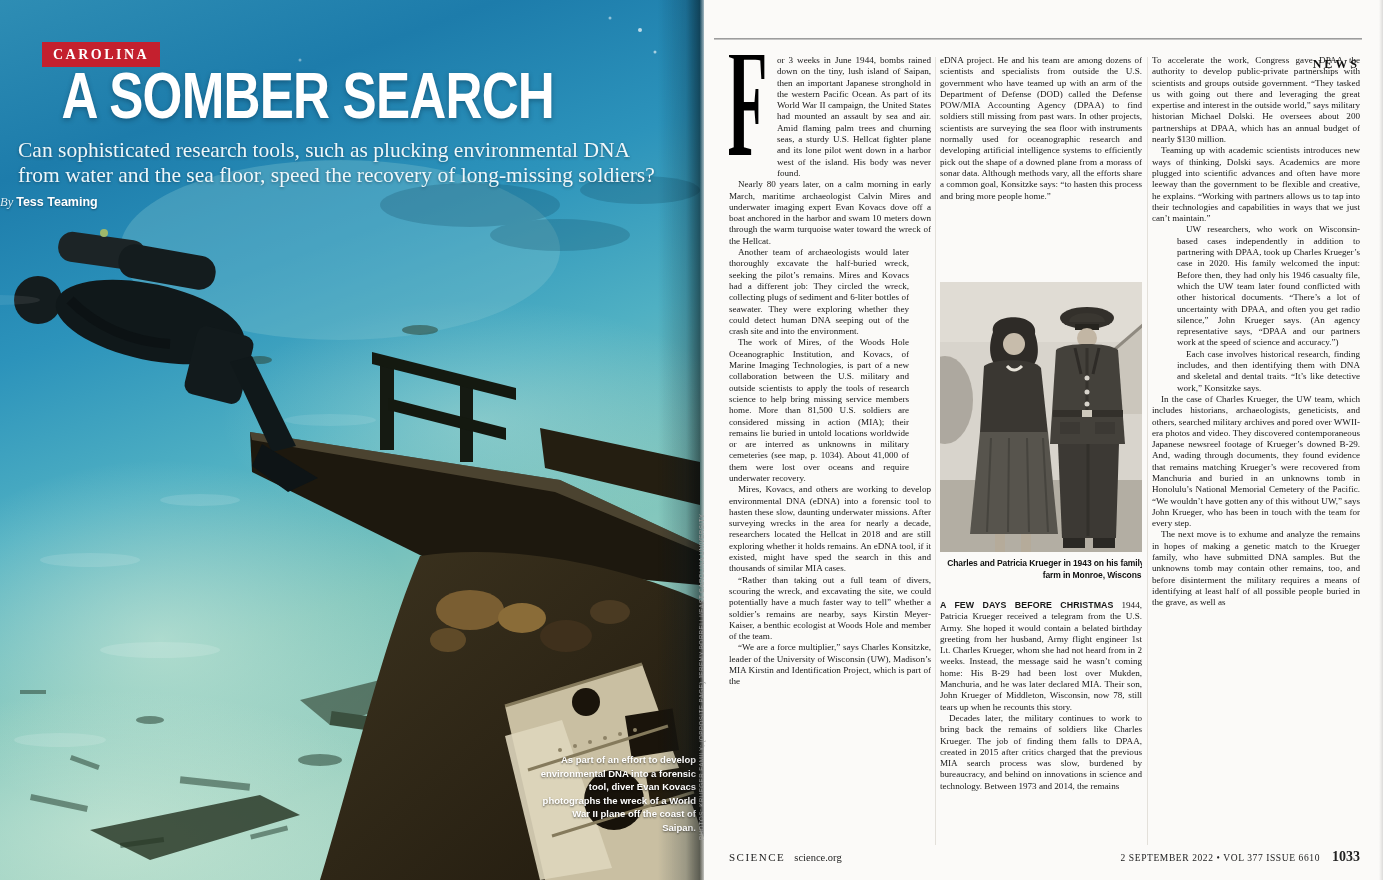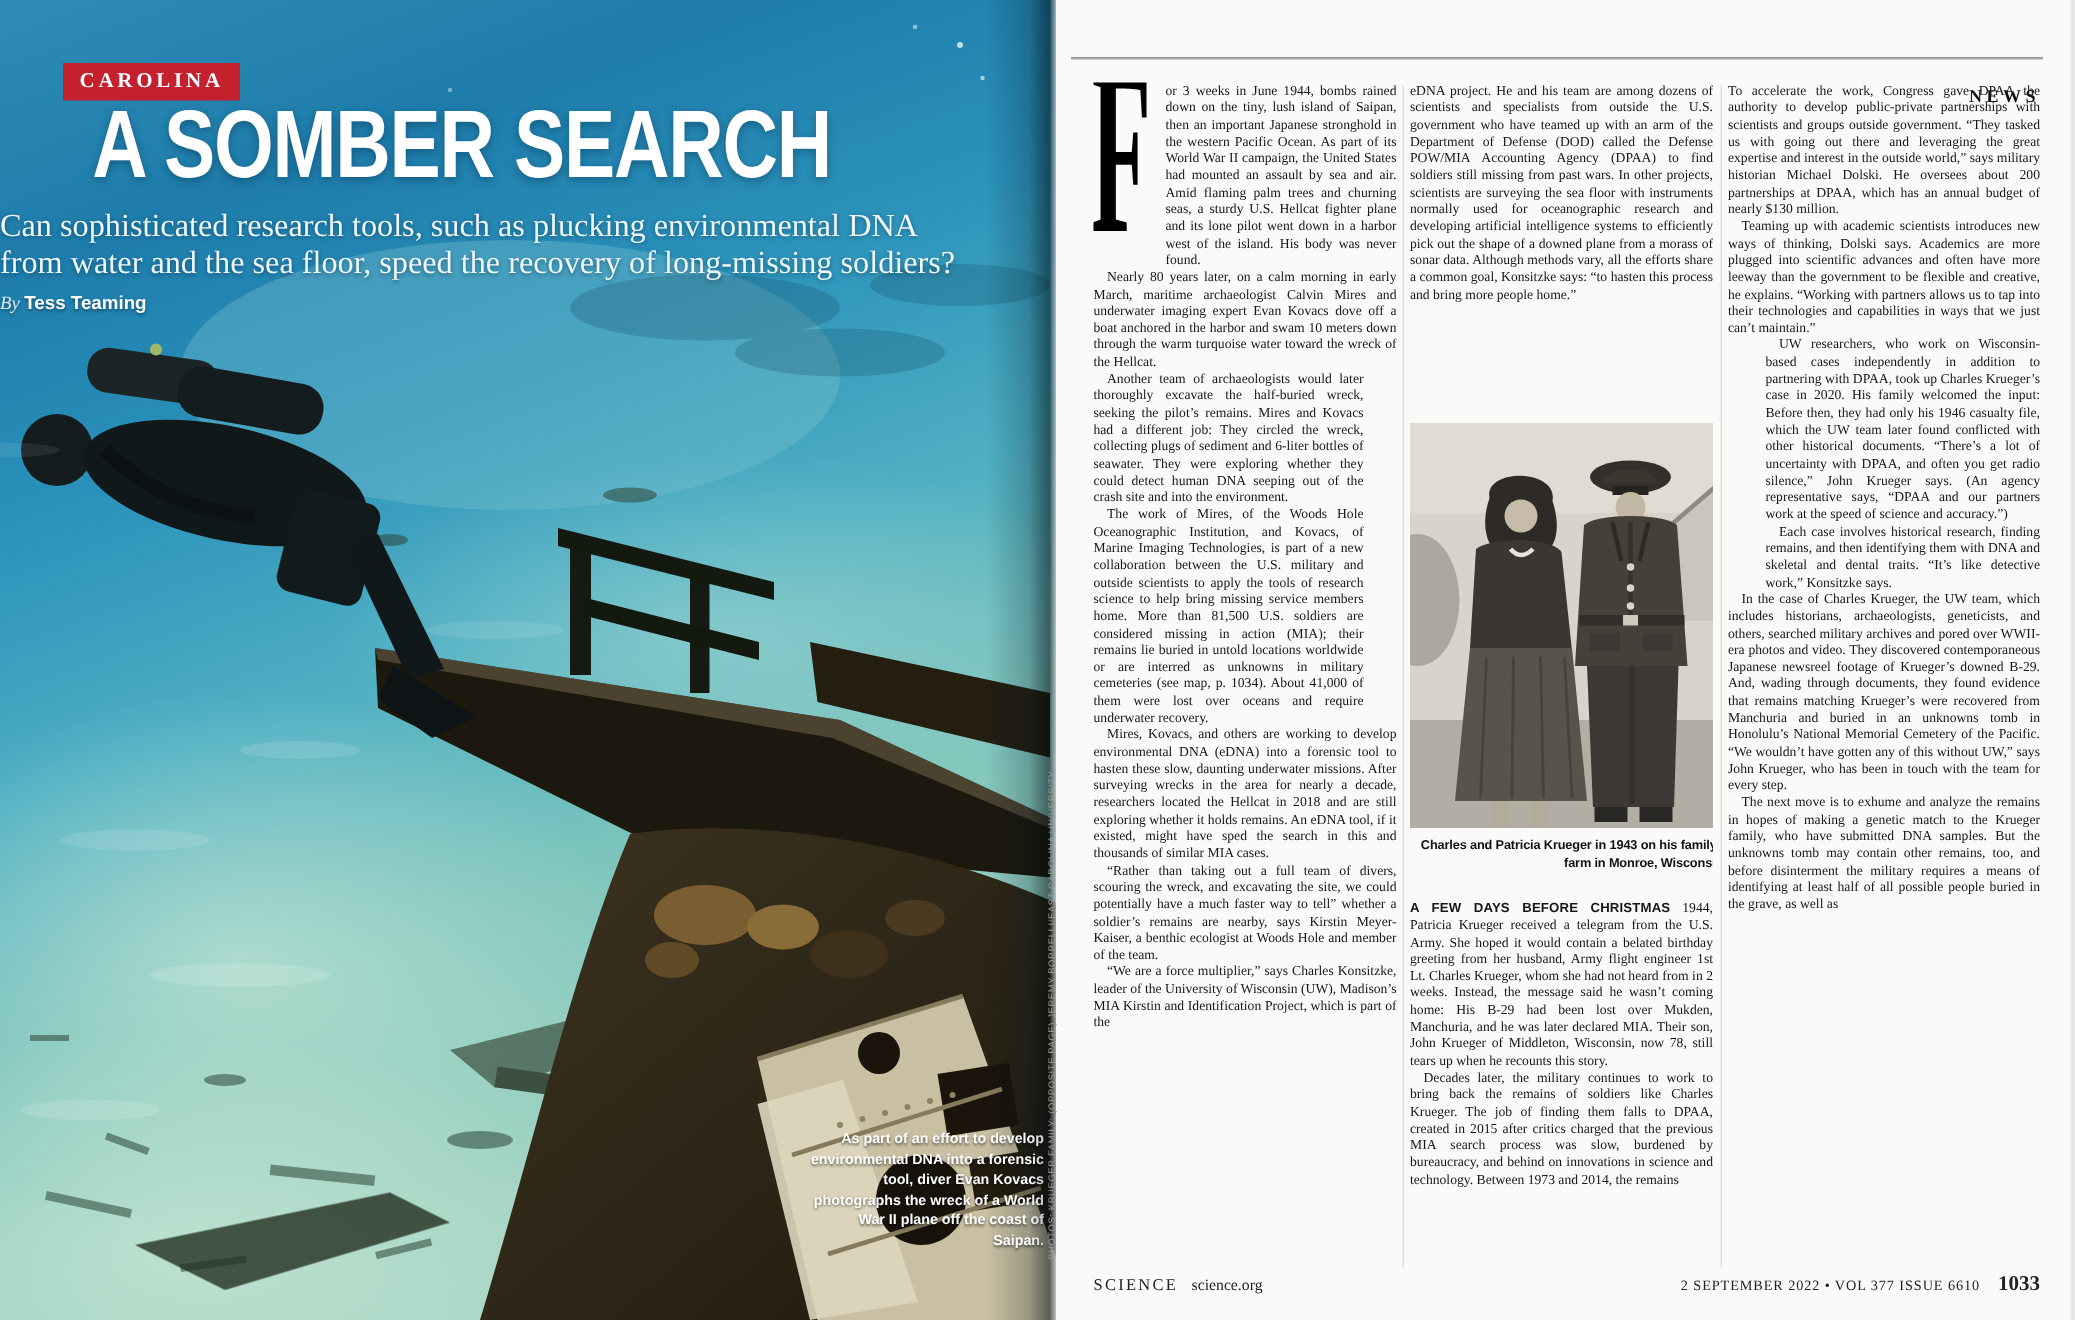--- a/index.html
+++ b/index.html
@@ -15,21 +15,21 @@
 
   .features-badge { position:absolute; left:42px; top:42px; background:#c4202e; color:#fff;
     font-family:"Liberation Serif", serif; font-weight:bold; font-size:14px; letter-spacing:2.5px;
     padding:5px 11px 4px 11px; }
 
   .headline-block { position:absolute; left:0; top:64px; width:704px; color:#fff; }
   .article-title { font-family:"Liberation Sans", sans-serif; font-weight:bold; font-size:64px;
     line-height:1; letter-spacing:-1px; white-space:nowrap; display:inline-block;
     transform:scaleX(.8); text-shadow:0 2px 6px rgba(0,30,50,.35); }
   .article-subtitle { margin-top:10px; font-size:21.5px; line-height:25px; color:#eef7fa;
-    text-shadow:0 1px 3px rgba(0,30,50,.45); }
+    text-shadow:0 1px 3px rgba(0,30,50,.45);padding-left:18px; }
   .byline { margin-top:7px; font-size:12.5px; color:#fff; text-shadow:0 1px 2px rgba(0,30,50,.5); }
   .byline .by { font-style:italic; font-family:"Liberation Serif", serif; color:#dceef5; }
   .byline .author { font-family:"Liberation Sans", sans-serif; font-weight:bold; margin-left:3px; }
 
   .photo-caption-left { position:absolute; right:8px; bottom:46px; width:160px; text-align:right;
     font-family:"Liberation Sans", sans-serif; font-weight:bold; font-size:9.5px; line-height:13.5px;
     color:#fff; text-shadow:0 1px 2px rgba(0,0,0,.6); }
 
   
   .gutter { position:absolute; left:686px; top:0; width:34px; height:880px;
@@ -281,21 +281,21 @@
       <div class="col2-bottom">
         <p><span class="leadin">A FEW DAYS BEFORE CHRISTMAS</span><span> 1944, Patricia Krueger received a telegram from the U.S. Army. She hoped it would contain a belated birthday greeting from her husband, Army flight engineer 1st Lt. Charles Krueger, whom she had not heard from in 2 weeks. Instead, the message said he wasn’t coming home: His B-29 had been lost over Mukden, Manchuria, and he was later declared MIA. Their son, John Krueger of Middleton, Wisconsin, now 78, still tears up when he recounts this story.</span></p>
         <p>Decades later, the military continues to work to bring back the remains of soldiers like Charles Krueger. The job of finding them falls to DPAA, created in 2015 after critics charged that the previous MIA search process was slow, burdened by bureaucracy, and behind on innovations in science and technology. Between 1973 and 2014, the remains</p>
       </div>
     </div>
 
     <div class="col col-3">
       <p>To accelerate the work, Congress gave DPAA the authority to develop public-private partnerships with scientists and groups outside government. “They tasked us with going out there and leveraging the great expertise and interest in the outside world,” says military historian Michael Dolski. He oversees about 200 partnerships at DPAA, which has an annual budget of nearly $130 million.</p>
       <p>Teaming up with academic scientists introduces new ways of thinking, Dolski says. Academics are more plugged into scientific advances and often have more leeway than the government to be flexible and creative, he explains. “Working with partners allows us to tap into their technologies and capabilities in ways that we just can’t maintain.”</p>
       <p class="narrow-l">UW researchers, who work on Wisconsin-based cases independently in addition to partnering with DPAA, took up Charles Krueger’s case in 2020. His family welcomed the input: Before then, they had only his 1946 casualty file, which the UW team later found conflicted with other historical documents. “There’s a lot of uncertainty with DPAA, and often you get radio silence,” John Krueger says. (An agency representative says, “DPAA and our partners work at the speed of science and accuracy.”)</p>
-      <p class="narrow-l">Each case involves historical research, finding remains, and then identifying them with DNA and skeletal and dental traits. “It’s like detective work,” Konsitzke says.</p>
+      <p class="narrow-l">Each case involves historical research, finding includes, and then identifying them with DNA and skeletal and dental traits. “It’s like detective work,” Konsitzke says.</p>
       <p>In the case of Charles Krueger, the UW team, which includes historians, archaeologists, geneticists, and others, searched military archives and pored over WWII-era photos and video. They discovered contemporaneous Japanese newsreel footage of Krueger’s downed B-29. And, wading through documents, they found evidence that remains matching Krueger’s were recovered from Manchuria and buried in an unknowns tomb in Honolulu’s National Memorial Cemetery of the Pacific. “We wouldn’t have gotten any of this without UW,” says John Krueger, who has been in touch with the team for every step.</p>
       <p>The next move is to exhume and analyze the remains in hopes of making a genetic match to the Krueger family, who have submitted DNA samples. But the unknowns tomb may contain other remains, too, and before disinterment the military requires a means of identifying at least half of all possible people buried in the grave, as well as</p>
     </div>
 
     <div class="footer-left">
       <span class="brand">SCIENCE</span><span class="site">science.org</span>
     </div>
     <div class="footer-right">
       <span>2 SEPTEMBER 2022 • VOL 377 ISSUE 6610</span><span class="pagenum">1033</span>
     </div>

